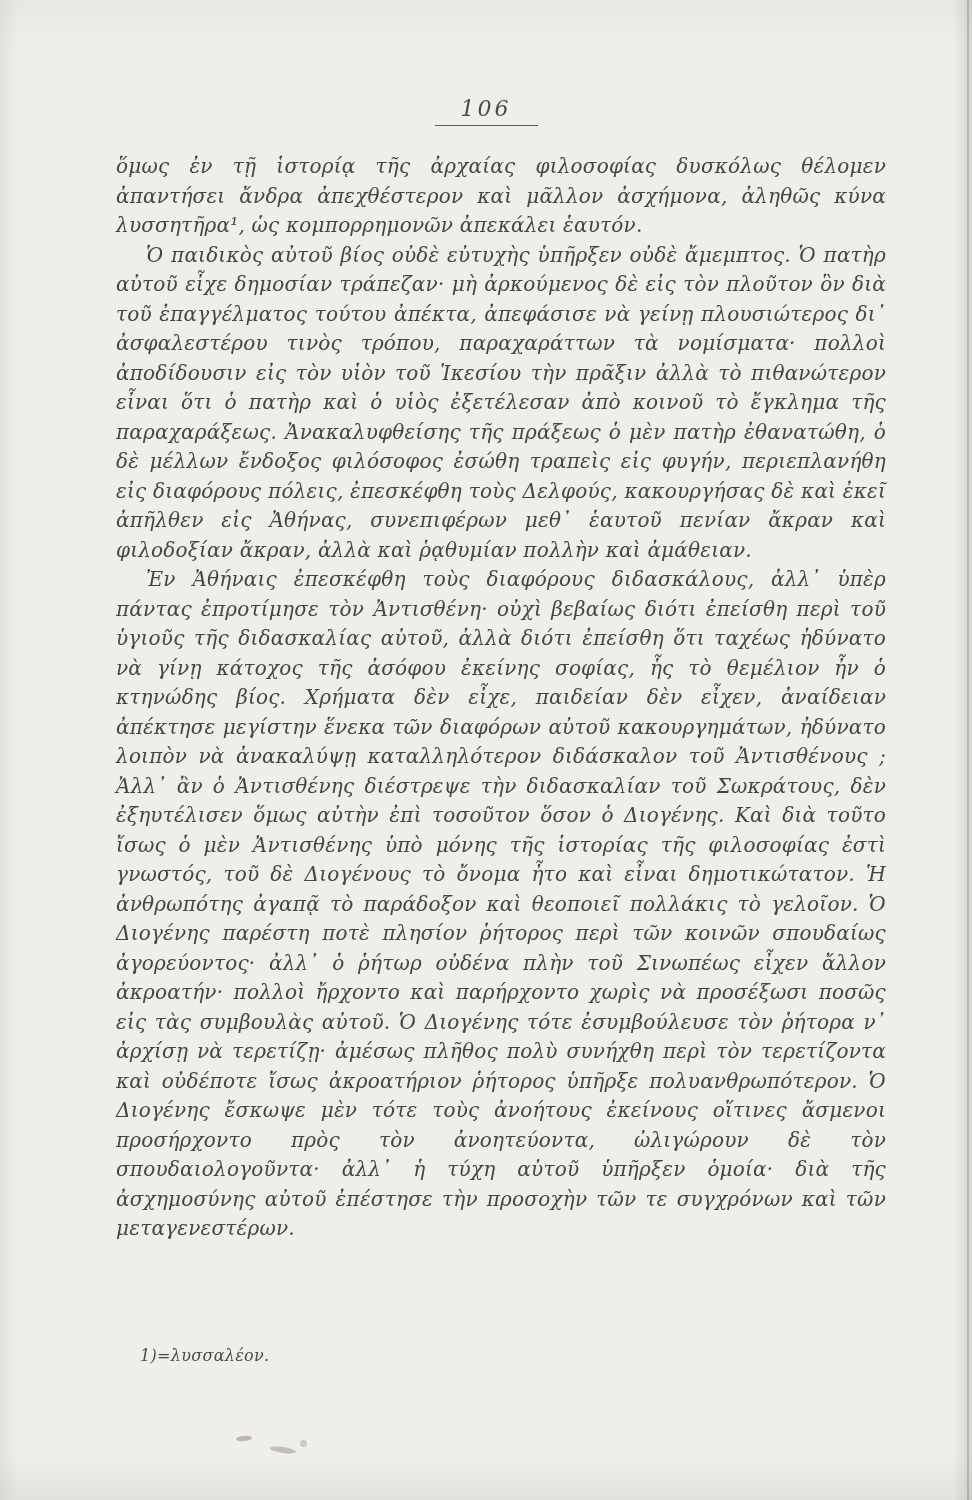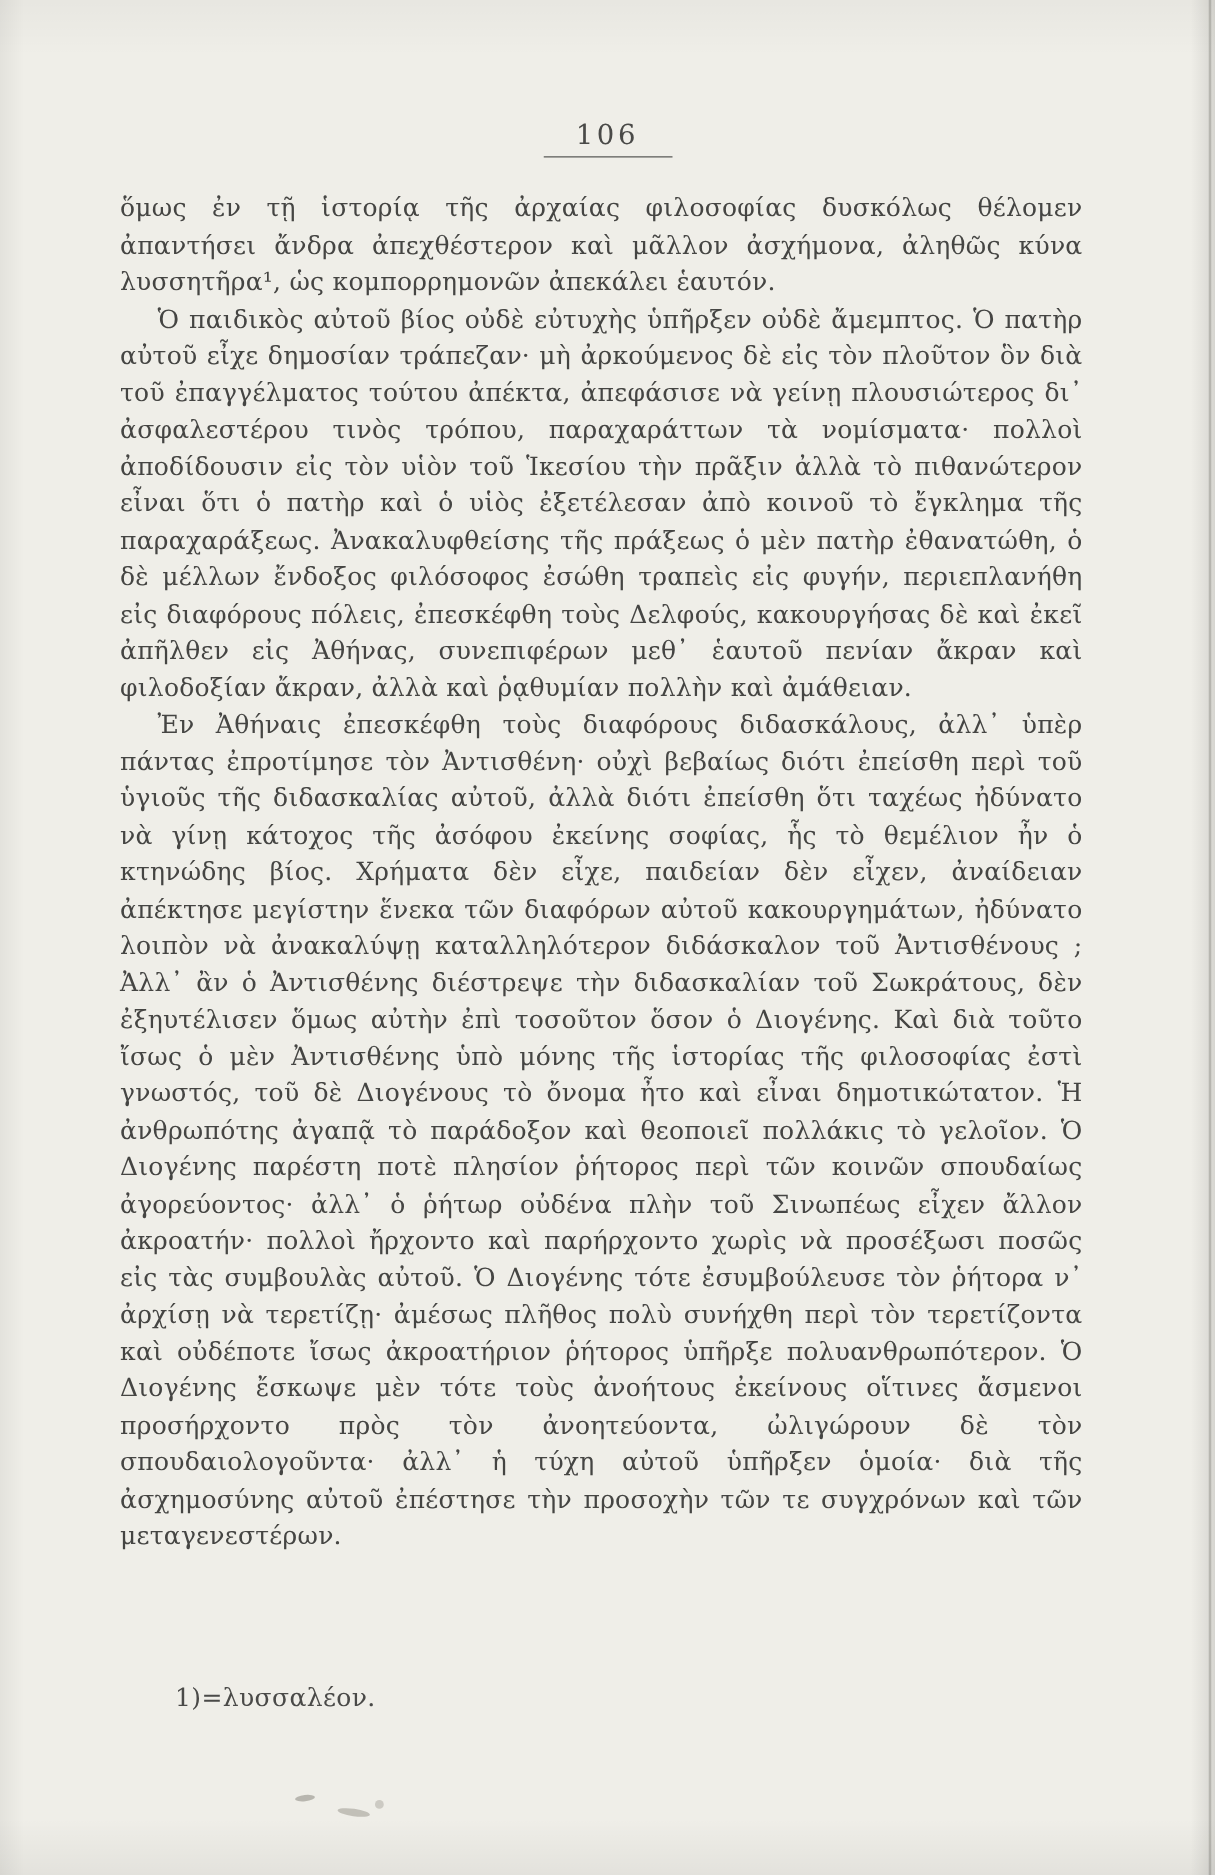--- a/index.html
+++ b/index.html
@@ -12,40 +12,41 @@
     position: relative;
     width: 972px;
     height: 1500px;
     margin: 0 auto;
     background:
       linear-gradient(90deg, rgba(0,0,0,0.05) 0%, rgba(0,0,0,0) 2%, rgba(0,0,0,0) 98%, rgba(0,0,0,0.10) 100%),
       linear-gradient(180deg, rgba(0,0,0,0.03) 0%, rgba(0,0,0,0) 3%, rgba(0,0,0,0) 97%, rgba(0,0,0,0.05) 100%),
       #efeee8;
     overflow: hidden;
     color: #41413f;
+    font-style: italic;
   }
   .page-number-wrap {
     position: absolute;
     top: 96px;
     left: 0;
     width: 100%;
     text-align: center;
   }
   .page-number {
     display: inline-block;
     font-size: 22px;
     letter-spacing: 3px;
     color: #4a4a48;
     padding: 0 26px 4px 26px;
     border-bottom: 1.5px solid #5a5a57;
   }
   .text-block {
     position: absolute;
     top: 152px;
-    left: 96px;
+    left: 116px;
     width: 770px;
     font-size: 20px;
     line-height: 29.5px;
     text-align: justify;
     color: #454543;
     letter-spacing: 0.2px;
   }
   .para {
     margin: 0;
     text-indent: 30px;
@@ -61,21 +62,21 @@
     margin-left: 6px;
     background: #3a3a38;
     border-radius: 60% 40% 55% 45%;
     transform: rotate(-12deg) translateY(1px);
     box-shadow: 2px 1px 0 rgba(58,58,56,0.55);
   }
   .footnote {
     position: absolute;
     left: 140px;
     top: 1346px;
-    font-size: 20px;
+    font-size: 16px;
     color: #4a4a48;
     letter-spacing: 0.3px;
   }
   .smudge {
     position: absolute;
     background: #8b887f;
     opacity: 0.55;
     border-radius: 50%;
   }
   .smudge-1 { left: 236px; top: 1436px; width: 16px; height: 5px; transform: rotate(-6deg); }

